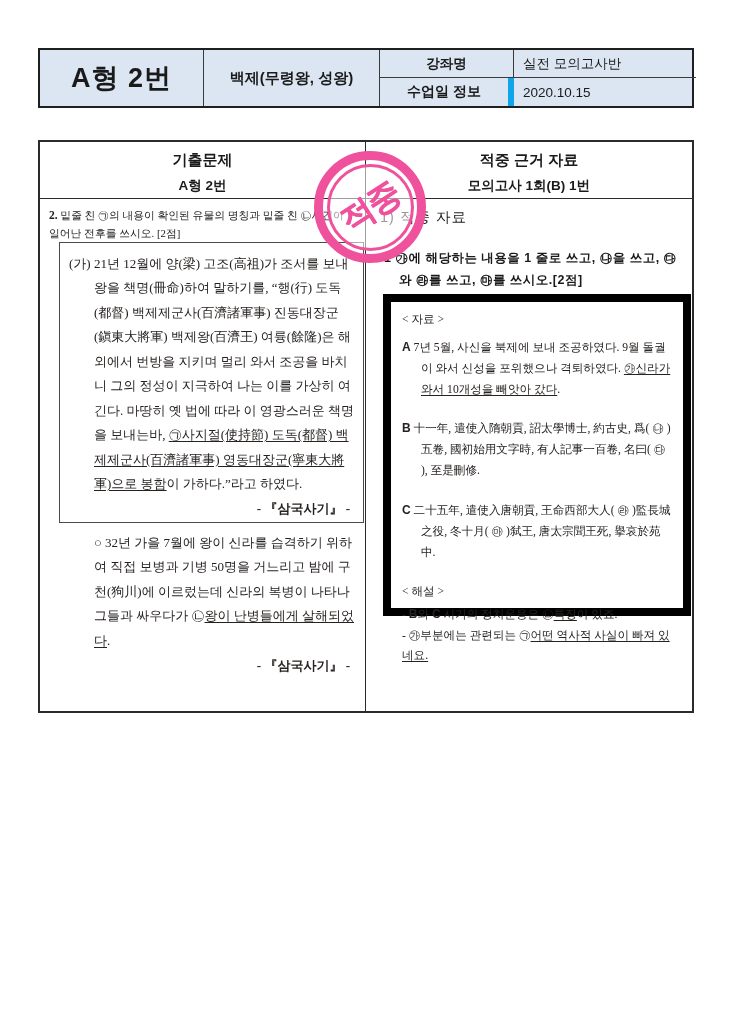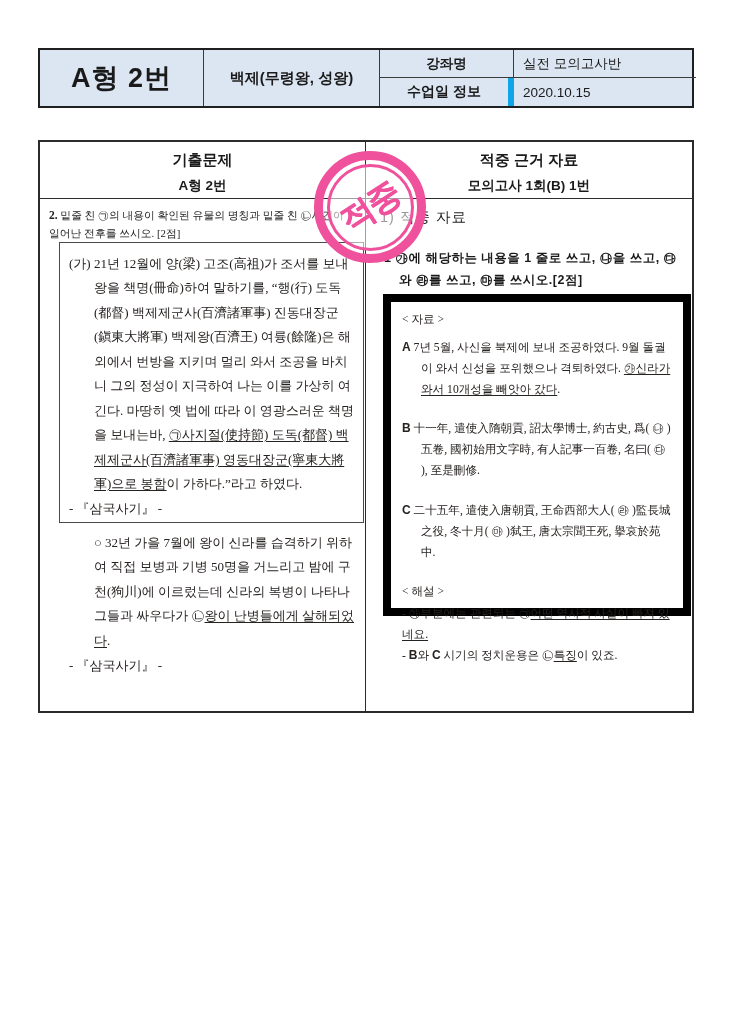--- a/index.html
+++ b/index.html
@@ -39,21 +39,21 @@
     margin:7px 10px 0 9px; font-family:"Liberation Serif", "DejaVu Serif", serif;
     font-size:10.8px; line-height:1.65; color:#222;
   }
   .q2 .qno { font-weight:bold; font-size:11.5px; }
   .passage-box {
     position:absolute; left:19px; top:100px; width:305px; height:281px;
     border:1px solid #4a4a4a; padding:9px 9px 3px 9px;
     font-family:"Liberation Serif", "DejaVu Serif", serif; font-size:13px; line-height:1.88; color:#262220;
   }
   .p-item { padding-left:25px; text-indent:-25px; }
-  .p-src { text-align:left; padding-right:4px; margin-top:1px; }
+  .p-src { text-align:right; padding-right:4px; margin-top:1px;font-weight:bold; }
   .p-gap { height:9px; }
   u, .ul { text-decoration:underline; text-underline-offset:2px; }
 
   
   .section-label { margin:9px 0 0 14px; font-size:14.5px; letter-spacing:1px; }
   .q1 {
     margin:21px 12px 0 18px; font-weight:bold; font-size:12.5px; line-height:1.75;
     padding-left:15px; text-indent:-15px; letter-spacing:0.5px;
   }
   .data-box {
@@ -140,24 +140,24 @@
         <div class="d-item mt">
           <span class="lbl">B</span>
           <span>十一年, 遣使入隋朝貢, 詔太學博士, 約古史, 爲( ㉯ ) 五卷, 國初始用文字時, 有人記事一百卷, 名曰( ㉰ ), 至是刪修.</span>
         </div>
         <div class="d-item mt">
           <span class="lbl">C</span>
           <span>二十五年, 遣使入唐朝貢, 王命西部大人( ㉱ )監長城之役, 冬十月( ㉲ )弑王, 唐太宗聞王死, 擧哀於苑中.</span>
         </div>
         <div class="e-header">&lt; 해설 &gt;</div>
         <div class="e-line">
-          <span>- ㉮부분에는 관련되는 ㉠</span><u>어떤 역사적 사실이 빠져 있네요.</u>
+          <span>- </span><span class="lbl">B</span><span>와 </span><span class="lbl">C</span><span> 시기의 정치운용은 ㉡</span><u>특징</u><span>이 있죠.</span>
         </div>
         <div class="e-line">
-          <span>- </span><span class="lbl">B</span><span>와 </span><span class="lbl">C</span><span> 시기의 정치운용은 ㉡</span><u>특징</u><span>이 있죠.</span>
+          <span>- ㉮부분에는 관련되는 ㉠</span><u>어떤 역사적 사실이 빠져 있네요.</u>
         </div>
       </div>
     </div>
   </div>
 
   <div class="stamp">
     <div class="stamp-outer">
       <div class="stamp-inner">
         <div class="stamp-text">적중</div>
       </div>

